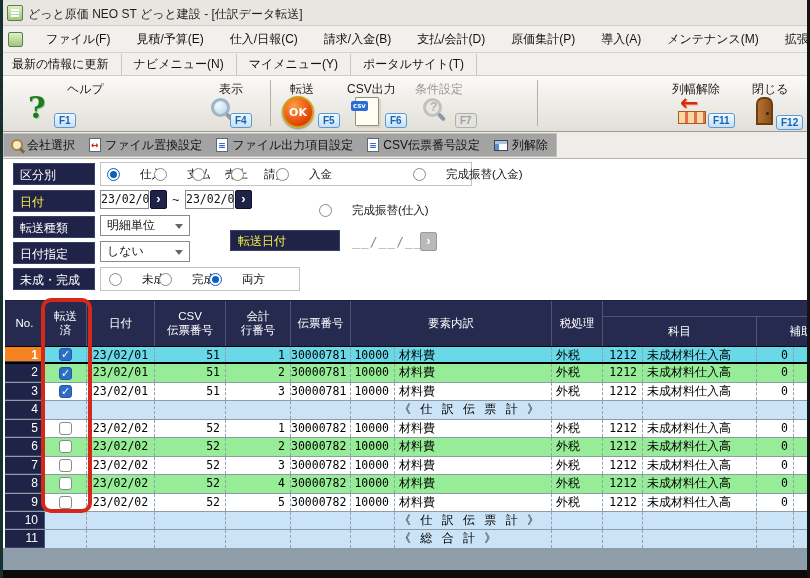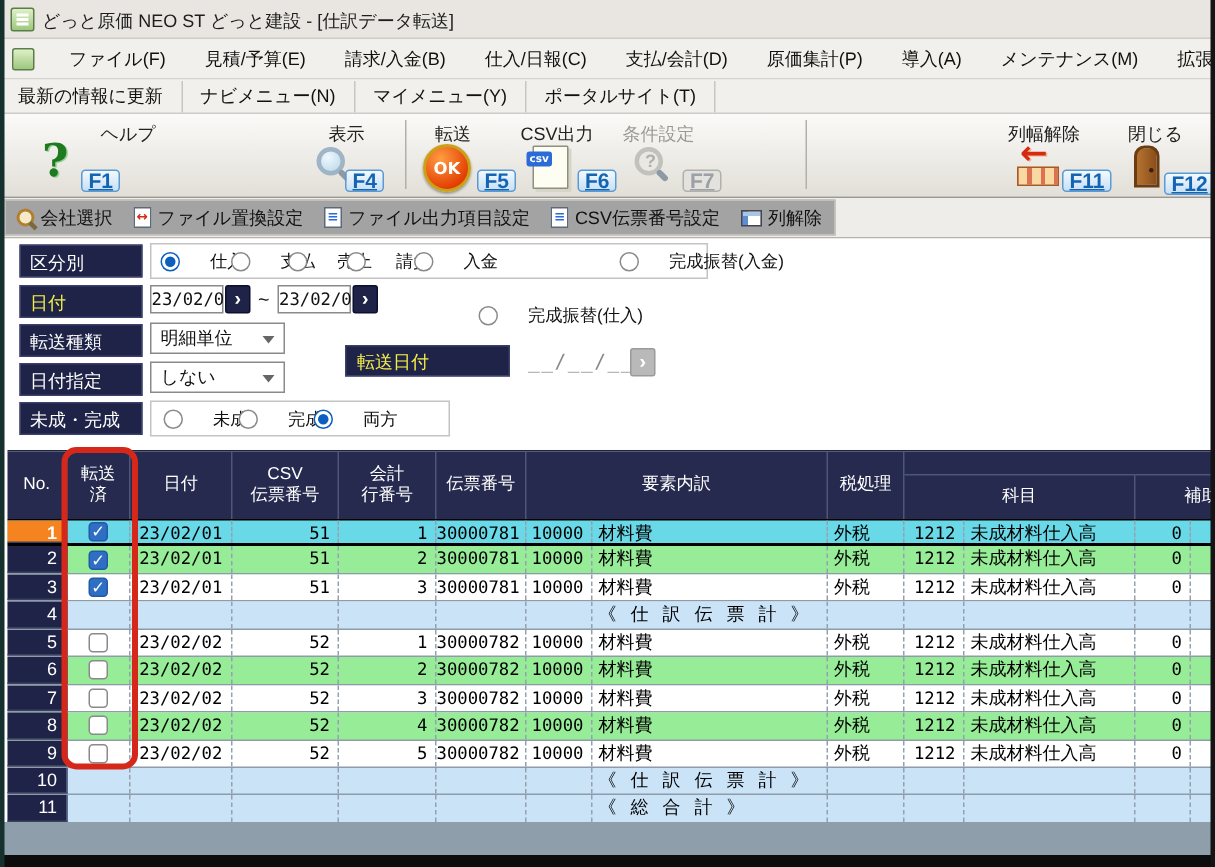--- a/index.html
+++ b/index.html
@@ -17,21 +17,21 @@
   .menubar .sysicon { width:15px; height:15px; margin:0 10px 0 8px; background:linear-gradient(180deg,#dff0c8,#9ec87e); border:1px solid #5d7d46; border-radius:2px; flex:none; }
   .mi { font-size:12px; color:#111; padding:4px 13px; white-space:nowrap; cursor:default; }
   .menubar2 { position:absolute; left:0; top:53px; width:810px; height:23px; background:#f2f0ec; border-bottom:1px solid #cfccc7; display:flex; align-items:center; }
   .mi2 { font-size:12px; color:#111; padding:2px 12px; white-space:nowrap; border-right:1px solid #c9c6c1; }
 
   .toolbar { position:absolute; left:0; top:76px; width:810px; height:56px; background:linear-gradient(180deg,#fbfaf8,#e2dfd8); border-bottom:1px solid #9a9890; }
   .tsep { position:absolute; top:4px; width:1px; height:46px; background:#b3b0aa; }
   .tbtn { position:absolute; top:2px; height:52px; }
   .tlabel { font-size:12px; color:#222; white-space:nowrap; }
   .tlabel.dis { color:#9a9a94; }
-  .fkey { position:absolute; font-size:14px; font-weight:bold; color:#1464b4; background:linear-gradient(180deg,#f2f9ff,#c8e0f4); border:1px solid #5b9bd5; border-radius:3px; padding:0 4px; height:15px; line-height:13px;text-decoration:underline; }
+  .fkey { position:absolute; font-size:10px; font-weight:bold; color:#1464b4; background:linear-gradient(180deg,#f2f9ff,#c8e0f4); border:1px solid #5b9bd5; border-radius:3px; padding:0 4px; height:15px; line-height:13px; }
   .fkey.dis { color:#9aa0a6; border-color:#b0b0ac; background:#e4e2dd; }
 
   .qmark { font-family:"DejaVu Serif",serif; font-size:30px; font-weight:bold; color:#1e7a1e; text-shadow:1px 1px 0 #9c9; }
   .lens { position:relative; width:19px; height:19px; border:3px solid #9fb4c4; border-radius:50%; background:radial-gradient(circle at 35% 30%, #eef8ff, #b9d6e8); }
   .lens .handle { position:absolute; right:-7px; bottom:-5px; width:9px; height:4px; background:#8d9aa4; transform:rotate(45deg); border-radius:2px; }
   .lens.gray { border-color:#c2c2bc; background:#e9e8e3; }
   .lens .inq { position:absolute; left:4px; top:-1px; font-size:12px; font-weight:bold; color:#b0b0aa; }
   .okicon { width:32px; height:32px; border-radius:50%; background:radial-gradient(circle at 35% 28%, #ff9d42, #e23c00 75%); border:2px solid #caa21a; color:#fff; font-weight:bold; font-size:11px; display:flex; align-items:center; justify-content:center; box-shadow:0 1px 2px rgba(0,0,0,.4); font-family:"DejaVu Sans",sans-serif; }
   .csvicon { position:relative; width:24px; height:29px; background:#fdfdf2; border:1px solid #8f8f7d; border-radius:1px; box-shadow:2px 2px 0 #d8d5c8; }
   .csvtag { position:absolute; left:-5px; top:3px; background:#2b6bd8; color:#fff; font-size:7px; font-weight:bold; padding:1px 2px; border-radius:2px; font-family:"DejaVu Sans",sans-serif; }
@@ -112,22 +112,22 @@
   <div class="titlebar">
     <span class="appicon"></span>
     <span class="titletext">どっと原価 NEO ST どっと建設 - [仕訳データ転送]</span>
   </div>
 
   <div class="menubar">
     <span class="sysicon"></span>
     <span id="menu1" style="display:flex;">
         <span class="mi">ファイル(F)</span>
         <span class="mi">見積/予算(E)</span>
+        <span class="mi">仕入/日報(C)</span>
         <span class="mi">請求/入金(B)</span>
-        <span class="mi">仕入/日報(C)</span>
         <span class="mi">支払/会計(D)</span>
         <span class="mi">原価集計(P)</span>
         <span class="mi">導入(A)</span>
         <span class="mi">メンテナンス(M)</span>
         <span class="mi">拡張機能(S)</span>
       </span>
   </div>
   <div class="menubar2">
     <span id="menu2" style="display:flex;">
         <span class="mi2">最新の情報に更新</span>

